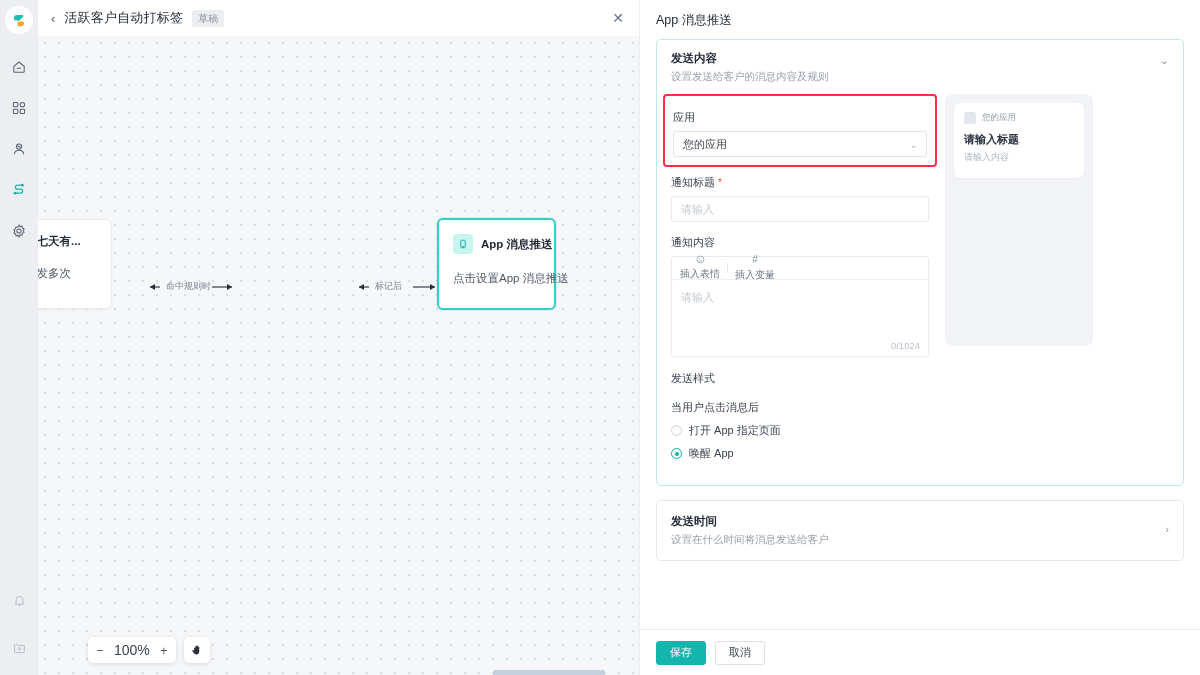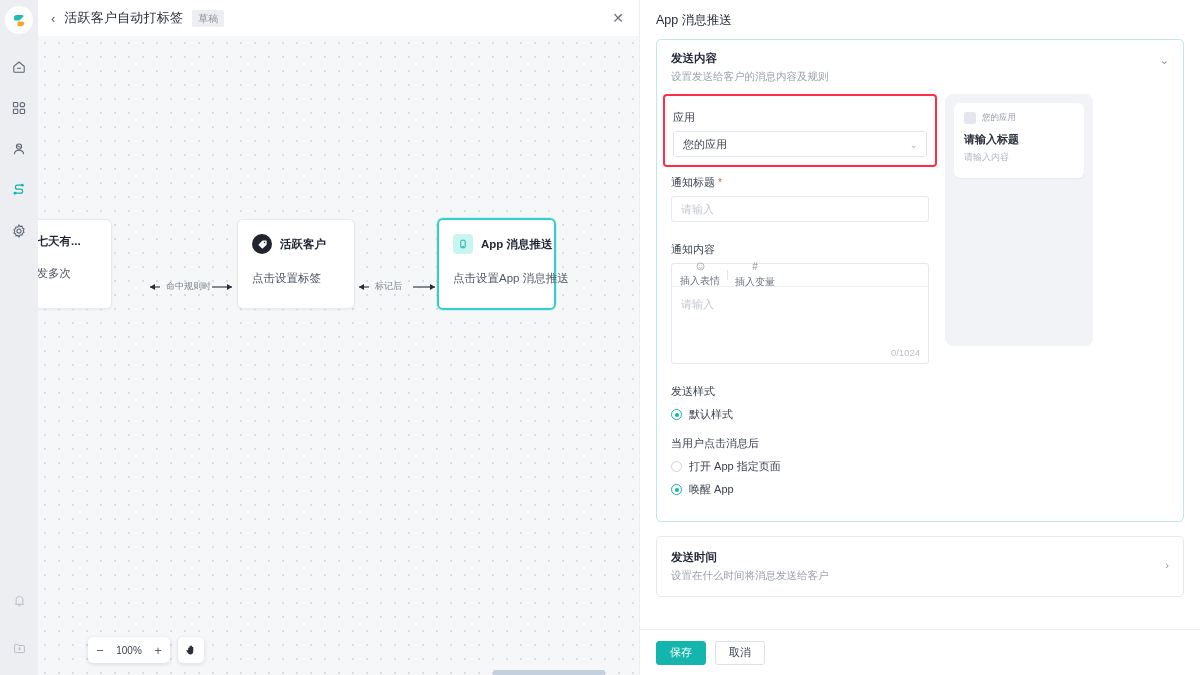--- a/index.html
+++ b/index.html
@@ -71,21 +71,21 @@
   .edge-label { font-size: 9px; color: #7b8290; white-space: nowrap; }
 
   .zoom-bar {
     position: absolute; left: 50px; bottom: 12px; display: flex; align-items: center; gap: 8px;
   }
   .zoom-pill {
     background: #fff; border-radius: 5px; box-shadow: 0 1px 4px rgba(20,25,40,.14);
     height: 26px; display: flex; align-items: center; padding: 0 7px; gap: 9px;
   }
   .zoom-op { font-size: 13px; color: #5b6270; cursor: pointer; line-height: 1; width: 10px; text-align: center; }
-  .zoom-val { font-size: 10px; color: #3b424f; min-width: 30px; text-align: center; }
+  .zoom-val { font-size: 14px; color: #3b424f; min-width: 30px; text-align: center; }
   .pan-btn {
     width: 26px; height: 26px; background: #fff; border-radius: 5px;
     box-shadow: 0 1px 4px rgba(20,25,40,.14);
     display: flex; align-items: center; justify-content: center; cursor: pointer; font-size: 12px;
   }
   .bottom-strip {
     position: absolute; left: 455px; bottom: 0; width: 112px; height: 5px;
     background: #c4d0dd; border-radius: 2px 2px 0 0;
   }
 
@@ -121,21 +121,21 @@
   .select-box {
     height: 26px; border: 1px solid #e1e4e9; border-radius: 3px; background: #fff;
     display: flex; align-items: center; padding: 0 9px; font-size: 11px; color: #3b424f;
     cursor: pointer; position: relative;
   }
   .select-chev { position: absolute; right: 8px; color: #b4bac4; font-size: 10px; }
   .text-input {
     height: 26px; border: 1px solid #e6e9ee; border-radius: 3px; background: #fff;
     display: flex; align-items: center; padding: 0 9px; font-size: 11px; color: #c3c8d1; cursor: text;
   }
-  .fld-group { margin-bottom: 20px; }
+  .fld-group { margin-bottom: 13px; }
 
   .editor { border: 1px solid #e6e9ee; border-radius: 3px; background: #fff; }
   .editor-toolbar {
     height: 23px; border-bottom: 1px solid #eef0f3; display: flex; align-items: center;
     padding: 0 8px; gap: 7px;
   }
   .tool-item { display: flex; align-items: center; gap: 3px; font-size: 10px; color: #6d7480; cursor: pointer; flex-direction: column; }
   .tool-div { width: 1px; height: 10px; background: #e3e6eb; }
   .editor-area { height: 76px; position: relative; padding: 7px 9px; cursor: text; }
   .editor-ph { font-size: 11px; color: #c3c8d1; }
@@ -268,32 +268,20 @@
       <div class="edge" style="left:110px; top:245px;justify-content:flex-end;">
         <svg width="86" height="12" viewBox="0 0 86 12">
           <path d="M12 6 H2" stroke="#262c38" stroke-width="1.1"></path>
           <path d="M2 6 l5 -3 v6 Z" fill="#262c38"></path>
           <path d="M64 6 H84" stroke="#262c38" stroke-width="1.1"></path>
           <path d="M84 6 l-5 -3 v6 Z" fill="#262c38"></path>
         </svg>
         <span class="edge-label" style="position:absolute; left:18px; top:-1px;">命中规则时</span>
       </div>
 
-      <div class="node" style="left:199px; top:183px; width:118px; height:90px;">
-        <div class="node-head">
-          <div class="node-ic dark">
-            <svg width="11" height="11" viewBox="0 0 16 16" fill="#fff">
-              <path d="M8.6 2.2 H13 a1 1 0 0 1 1 1 v4.4 a1.4 1.4 0 0 1-.4 1 l-5 5 a1.1 1.1 0 0 1-1.6 0 L2.6 9.2 a1.1 1.1 0 0 1 0-1.6 l5-5 a1.4 1.4 0 0 1 1-.4 z"></path>
-              <circle cx="11" cy="5.2" r="1.15" fill="#21262e"></circle>
-            </svg>
-          </div>
-          <div class="node-title">活跃客户</div>
-        </div>
-        <div class="node-sub">点击设置标签</div>
-      </div>
 
       <div class="edge" style="left:317px; top:245px;">
         <svg width="82" height="12" viewBox="0 0 82 12">
           <path d="M14 6 H4" stroke="#262c38" stroke-width="1.1"></path>
           <path d="M4 6 l5 -3 v6 Z" fill="#262c38"></path>
           <path d="M58 6 H80" stroke="#262c38" stroke-width="1.1"></path>
           <path d="M80 6 l-5 -3 v6 Z" fill="#262c38"></path>
         </svg>
         <span class="edge-label" style="position:absolute; left:20px; top:-1px;">标记后</span>
       </div>
@@ -381,24 +369,20 @@
                   </div>
                 </div>
                 <div class="editor-area">
                   <span class="editor-ph">请输入</span>
                   <span class="editor-count">0/1024</span>
                 </div>
               </div>
             </div>
 
             <div class="sec-label">发送样式</div>
-            <div class="radio-row">
-              <span class="radio on"></span>
-              <span class="radio-label">默认样式</span>
-            </div>
 
             <div class="sec-label">当用户点击消息后</div>
             <div class="radio-row">
               <span class="radio"></span>
               <span class="radio-label">打开 App 指定页面</span>
             </div>
             <div class="radio-row">
               <span class="radio on"></span>
               <span class="radio-label">唤醒 App</span>
             </div>

